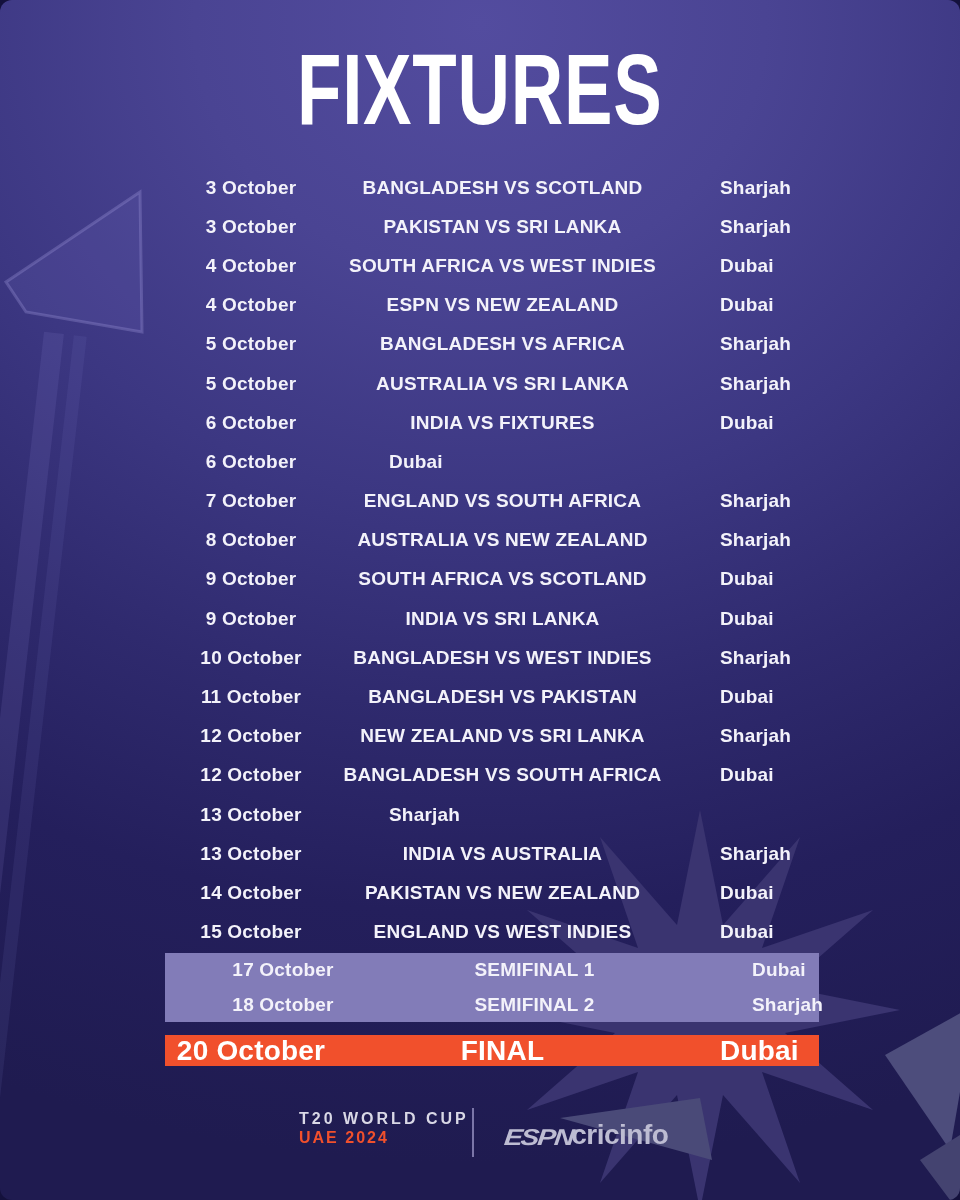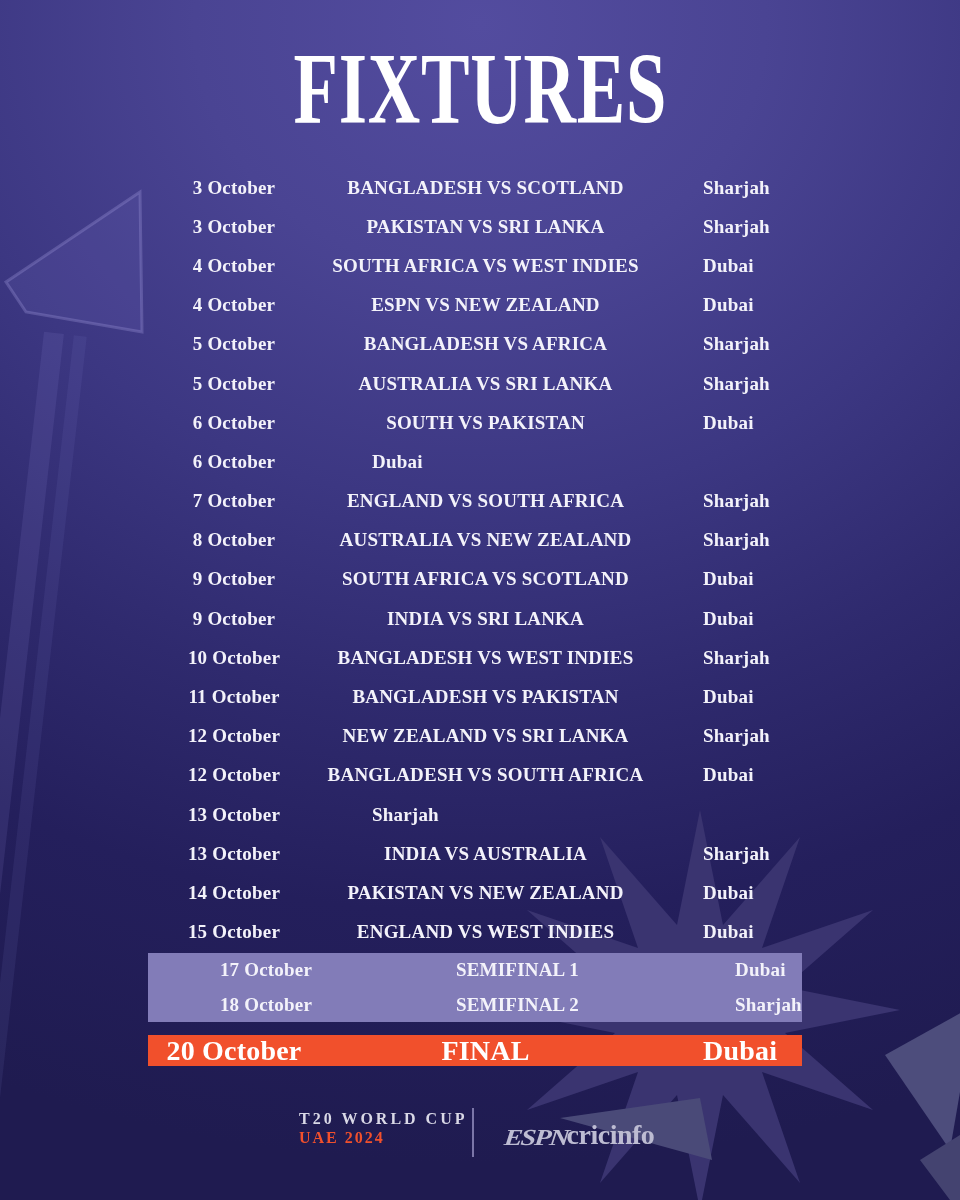--- a/index.html
+++ b/index.html
@@ -1,37 +1,38 @@
 <!DOCTYPE html>
 <html><head>
 <meta charset="utf-8">
 <style>
   html,body{margin:0;padding:0;background:#14113c;}
   .poster{
     position:relative;
     width:960px;height:1200px;
     overflow:hidden;
-    font-family:Liberation Serif, serif;
+    font-family:Liberation Sans, sans-serif;
     background:radial-gradient(135% 95% at 50% 2%,
       #534C9F 0%, #4A4493 22%, #3C3782 42%, #2F2A6E 60%, #241F5C 78%, #1F1B50 100%);
+    border-radius:12px;
   }
   
   .decor{position:absolute;pointer-events:none;}
   .decor-left{left:0;top:150px;}
   .decor-star{right:-80px;bottom:-130px;}
   
   .title-wrap{position:absolute;top:36px;left:0;width:100%;text-align:center;}
   .title{
     display:inline-block;
     font-size:101px;font-weight:bold;line-height:1.05;
     color:#FFFFFF;letter-spacing:1px;
     transform:scaleX(0.72);transform-origin:50% 50%;
   }
   
-  .table{position:absolute;left:148px;top:168px;width:654px;}
+  .table{position:absolute;left:165px;top:168px;width:654px;}
   .row{
     display:grid;grid-template-columns:172px 331px 151px;
     align-items:center;height:39.2px;
     color:#F3F2FA;font-size:19px;font-weight:bold;letter-spacing:0.2px;
   }
   .cell-date{text-align:center;}
   .cell-match{text-align:center;}
   .cell-venue{text-align:left;padding-left:52px;}
   .sf-block{background:#827CB8;margin-top:1px;padding:0;}
   .sf-block .row{height:34.5px;padding-left:32px;}
@@ -103,21 +104,21 @@
     <span class="cell-match">BANGLADESH VS AFRICA</span>
     <span class="cell-venue">Sharjah</span>
   </div>
         <div class="row">
     <span class="cell-date">5 October</span>
     <span class="cell-match">AUSTRALIA VS SRI LANKA</span>
     <span class="cell-venue">Sharjah</span>
   </div>
         <div class="row">
     <span class="cell-date">6 October</span>
-    <span class="cell-match">SOUTH VS PAKISTAN</span>
+    <span class="cell-match">INDIA VS FIXTURES</span>
     <span class="cell-venue">Dubai</span>
   </div>
         <div class="row">
     <span class="cell-date">6 October</span>
     <span class="cell-venue">Dubai</span>
   </div>
         <div class="row">
     <span class="cell-date">7 October</span>
     <span class="cell-match">ENGLAND VS SOUTH AFRICA</span>
     <span class="cell-venue">Sharjah</span>

